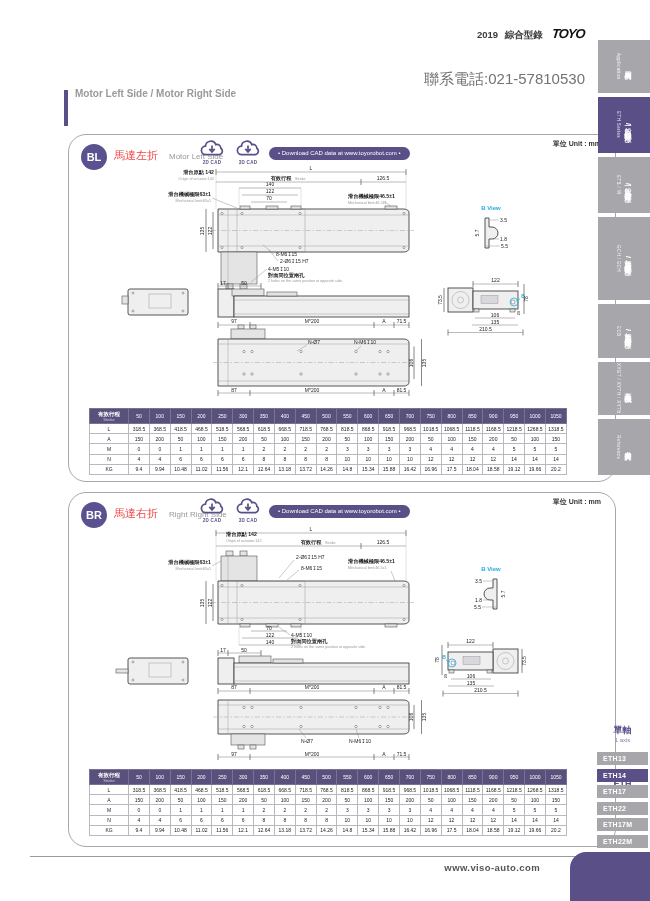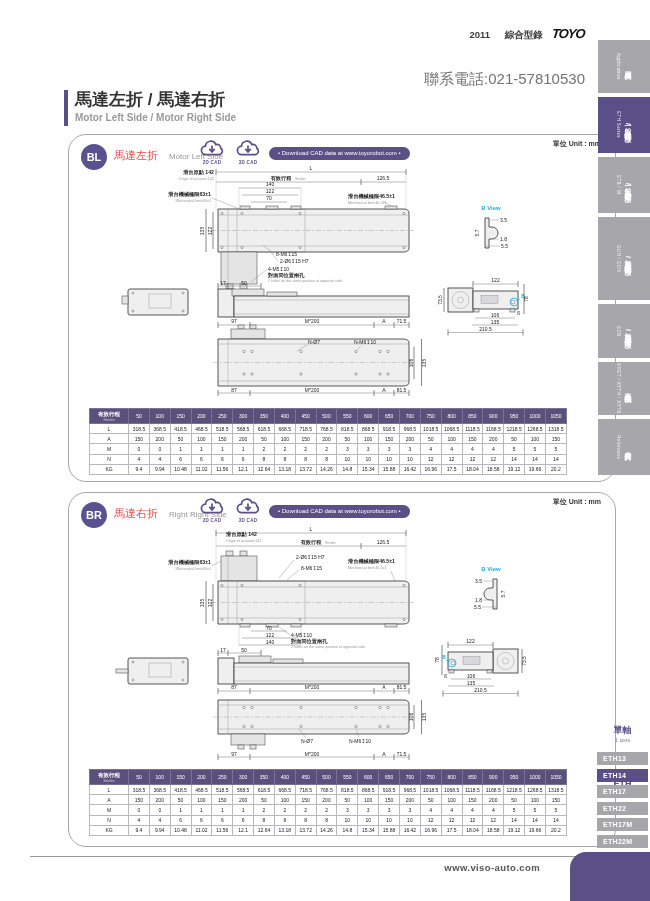--- a/index.html
+++ b/index.html
@@ -73,29 +73,28 @@
   .model.active{background:#5a4f87;}
 
   .footline{position:absolute;left:30px;top:856px;width:556px;height:1px;background:#9a9a9a;}
   .site{position:absolute;right:110px;top:862px;font-size:9.5px;font-weight:bold;color:#555;letter-spacing:.4px;}
   .corner{position:absolute;left:570px;top:852px;width:80px;height:49px;background:#5a4f87;border-radius:16px 0 0 0;}
 </style>
 </head>
 <body>
 
 <div class="catline">
-  <span>2011</span>
-  <span style="margin-left:12px;">綜合型錄</span>
+  <span>2019</span>
+  <span style="margin-left:4px;">綜合型錄</span>
   <span class="brand">TOYO</span>
 </div>
 <div class="phone">聯系電話:021-57810530</div>
 
 <div class="titleblock">
   <div class="tbar"></div>
-  <h1 class="title-cn">馬達左折 / 馬達右折</h1>
   <div class="title-en">Motor Left Side / Motor Right Side</div>
 </div>
 
 <section class="panel" id="panel-bl">
   <div class="badge">BL</div>
   <div class="pcn">馬達左折</div>
   <div class="pen">Motor Left Side</div>
   <div class="cad cad2">
     <svg viewBox="0 0 34 26">
         <path d="M9,19 a5.5,5.5 0 0 1 -0.5,-11 a7,7 0 0 1 13.5,-2 a5,5 0 0 1 6.5,4.8 A4.6,4.6 0 0 1 27,19 Z" fill="#fff" stroke="#5a4f87" stroke-width="2.2"></path>

